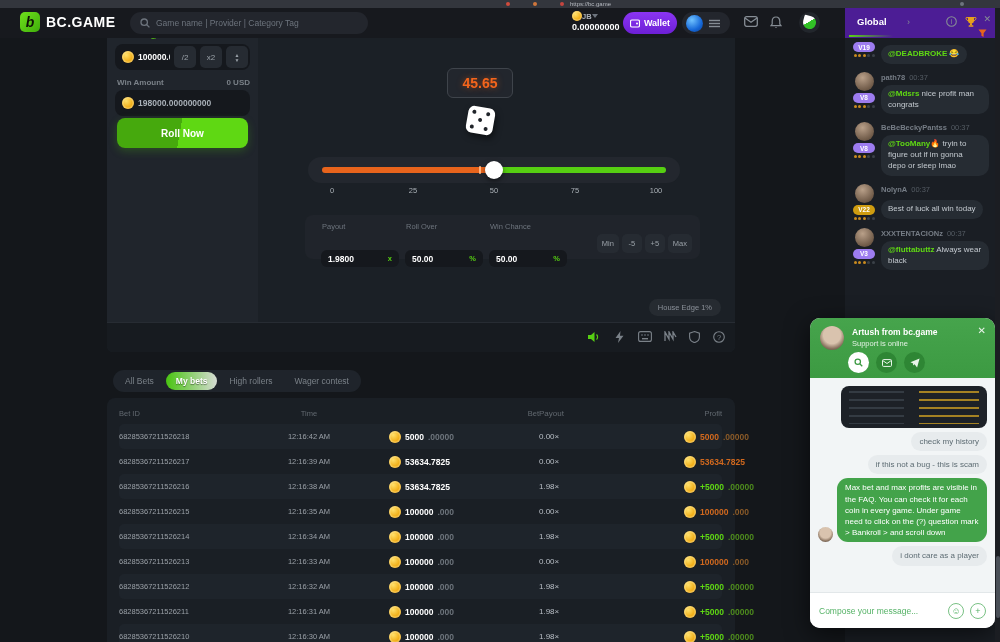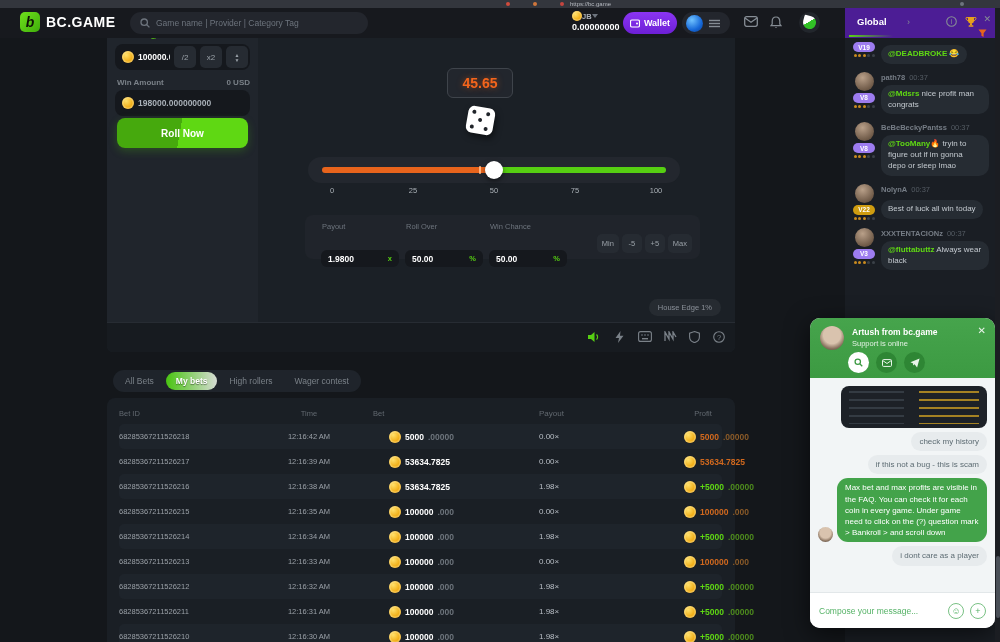--- a/index.html
+++ b/index.html
@@ -430,23 +430,23 @@
     <div class="tabs" id="bets-tabs">
         <div class="tab">All Bets</div>
         <div class="tab active">My bets</div>
         <div class="tab">High rollers</div>
         <div class="tab">Wager contest</div>
       </div>
     <div class="table">
       <div class="trow thead" id="bets-head">
           <span class="c-id" style="color: rgb(98, 105, 112);">Bet ID</span>
           <span class="h-time c-time" style="color: rgb(98, 105, 112);">Time</span>
-          <span class="h-bet" style="color: rgb(98, 105, 112);">Bet</span>
+          <span class="h-bet" style="color: rgb(98, 105, 112); text-align: right;">Bet</span>
           <span class="c-payout" style="color: rgb(98, 105, 112);">Payout</span>
-          <span class="h-profit" style="color: rgb(98, 105, 112); text-align: center;">Profit</span>
+          <span class="h-profit" style="color: rgb(98, 105, 112);">Profit</span>
         </div>
       <div id="bets-body">
           <div class="trow alt">
             <span class="c-id">68285367211526218</span>
             <span class="c-time">12:16:42 AM</span>
             <span class="c-bet">
               <span class="coin"></span>
               <b>5000</b>
               <span class="dim">.00000</span>
             </span>

